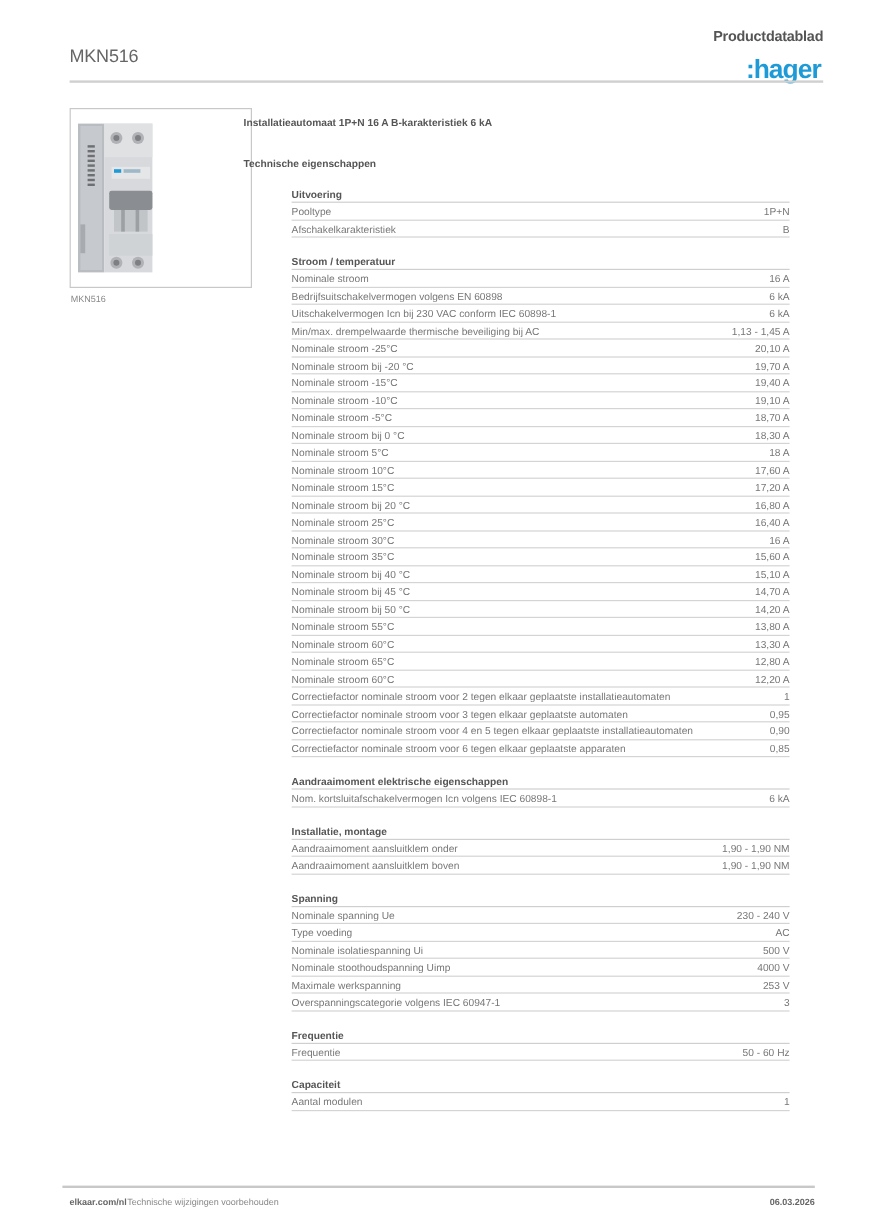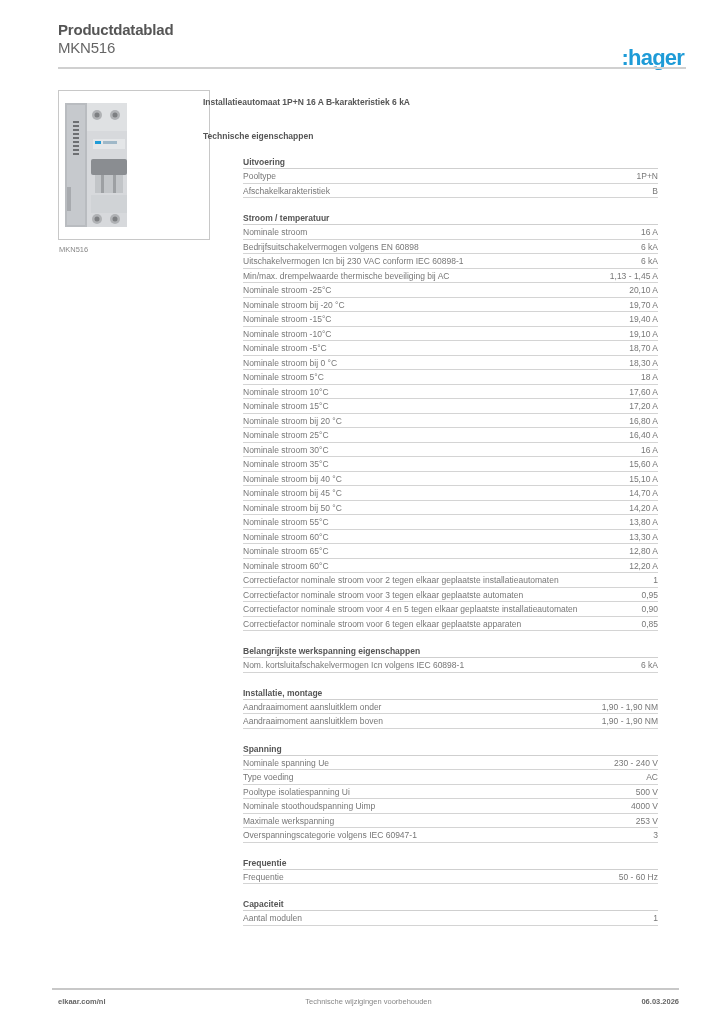--- a/index.html
+++ b/index.html
@@ -1,20 +1,20 @@
 <!DOCTYPE html>
 <html><head>
 <meta charset="utf-8">
 <style>
   * { box-sizing: border-box; margin: 0; padding: 0; }
   html, body { width: 724px; height: 1024px; background: #ffffff; }
   body { font-family: "Liberation Sans", sans-serif; color: #555; position: relative; overflow: hidden; }
 
   .header { position: absolute; left: 58px; top: 21px; width: 628px; height: 50px; }
-  .doc-title { font-size: 15px; font-weight: bold; color: #555; line-height: 18px; letter-spacing: -0.2px; }
+  .doc-title { font-size: 12px; font-weight: bold; color: #555; line-height: 18px; letter-spacing: -0.2px; text-align: right; }
   .doc-sub { font-size: 15px; color: #666; line-height: 18px; letter-spacing: -0.2px; }
   .logo { position: absolute; right: 2px; top: 24px; font-size: 22px; font-weight: bold; color: #1e9bd7; letter-spacing: -0.8px; line-height: 26px; }
   .header-rule { position: absolute; left: 58px; top: 67px; width: 628px; height: 2px; background: #d0d0d0; }
 
   .image-box { position: absolute; left: 58px; top: 90px; width: 152px; height: 150px; border: 1px solid #c8c8c8; background: #fff; }
   .image-caption { position: absolute; left: 59px; top: 245px; font-size: 7.5px; color: #888; }
 
   .breaker { position: absolute; left: 6px; top: 8px; width: 64px; height: 132px; }
 
   .content { position: absolute; left: 203px; top: 96px; width: 455px; }
@@ -22,21 +22,21 @@
   .section-title { font-size: 8.5px; font-weight: bold; color: #555; margin-top: 22px; height: 12px; line-height: 12px; }
 
   .group { margin-top: 14px; margin-left: 40px; }
   .group-title { font-size: 8.5px; font-weight: bold; color: #555; height: 13px; line-height: 13px; border-bottom: 1.5px solid #cfcfcf; }
   .row { display: flex; justify-content: space-between; height: 14.5px; line-height: 13px; font-size: 8.5px; color: #777; border-bottom: 1.5px solid #d4d4d4; padding-top: 1px; }
   .row .val { text-align: right; }
 
   .footer-rule { position: absolute; left: 52px; top: 988px; width: 627px; height: 1.5px; background: #c8c8c8; }
   .footer { position: absolute; left: 58px; top: 997px; width: 621px; font-size: 7.5px; }
   .footer-left { position: absolute; left: 0; font-weight: bold; color: #666; }
-  .footer-mid { position: absolute; left: 0; width: 100%; text-align: center; color: #888; }
+  .footer-mid { position: absolute; left: 0; width: 100%; color: #888; padding-left: 48px; }
   .footer-right { position: absolute; right: 0; font-weight: bold; color: #666; padding-left: 40px; }
 </style>
 </head>
 <body>
 
 <div class="header">
   <div class="doc-title">Productdatablad</div>
   <div class="doc-sub">MKN516</div>
   <div class="logo">:hager</div>
 </div>
@@ -204,21 +204,21 @@
         <div class="row">
           <span class="lbl">Correctiefactor nominale stroom voor 4 en 5 tegen elkaar geplaatste installatieautomaten</span>
           <span class="val">0,90</span>
         </div>
         <div class="row">
           <span class="lbl">Correctiefactor nominale stroom voor 6 tegen elkaar geplaatste apparaten</span>
           <span class="val">0,85</span>
         </div>
       </div>
       <div class="group">
-        <div class="group-title">Belangrijkste werkspanning eigenschappen</div>
+        <div class="group-title">Aandraaimoment elektrische eigenschappen</div>
         <div class="row">
           <span class="lbl">Nom. kortsluitafschakelvermogen Icn volgens IEC 60898-1</span>
           <span class="val">6 kA</span>
         </div>
       </div>
       <div class="group">
         <div class="group-title">Installatie, montage</div>
         <div class="row">
           <span class="lbl">Aandraaimoment aansluitklem onder</span>
           <span class="val">1,90 - 1,90 NM</span>
@@ -232,21 +232,21 @@
         <div class="group-title">Spanning</div>
         <div class="row">
           <span class="lbl">Nominale spanning Ue</span>
           <span class="val">230 - 240 V</span>
         </div>
         <div class="row">
           <span class="lbl">Type voeding</span>
           <span class="val">AC</span>
         </div>
         <div class="row">
-          <span class="lbl">Pooltype isolatiespanning Ui</span>
+          <span class="lbl">Nominale isolatiespanning Ui</span>
           <span class="val">500 V</span>
         </div>
         <div class="row">
           <span class="lbl">Nominale stoothoudspanning Uimp</span>
           <span class="val">4000 V</span>
         </div>
         <div class="row">
           <span class="lbl">Maximale werkspanning</span>
           <span class="val">253 V</span>
         </div>

